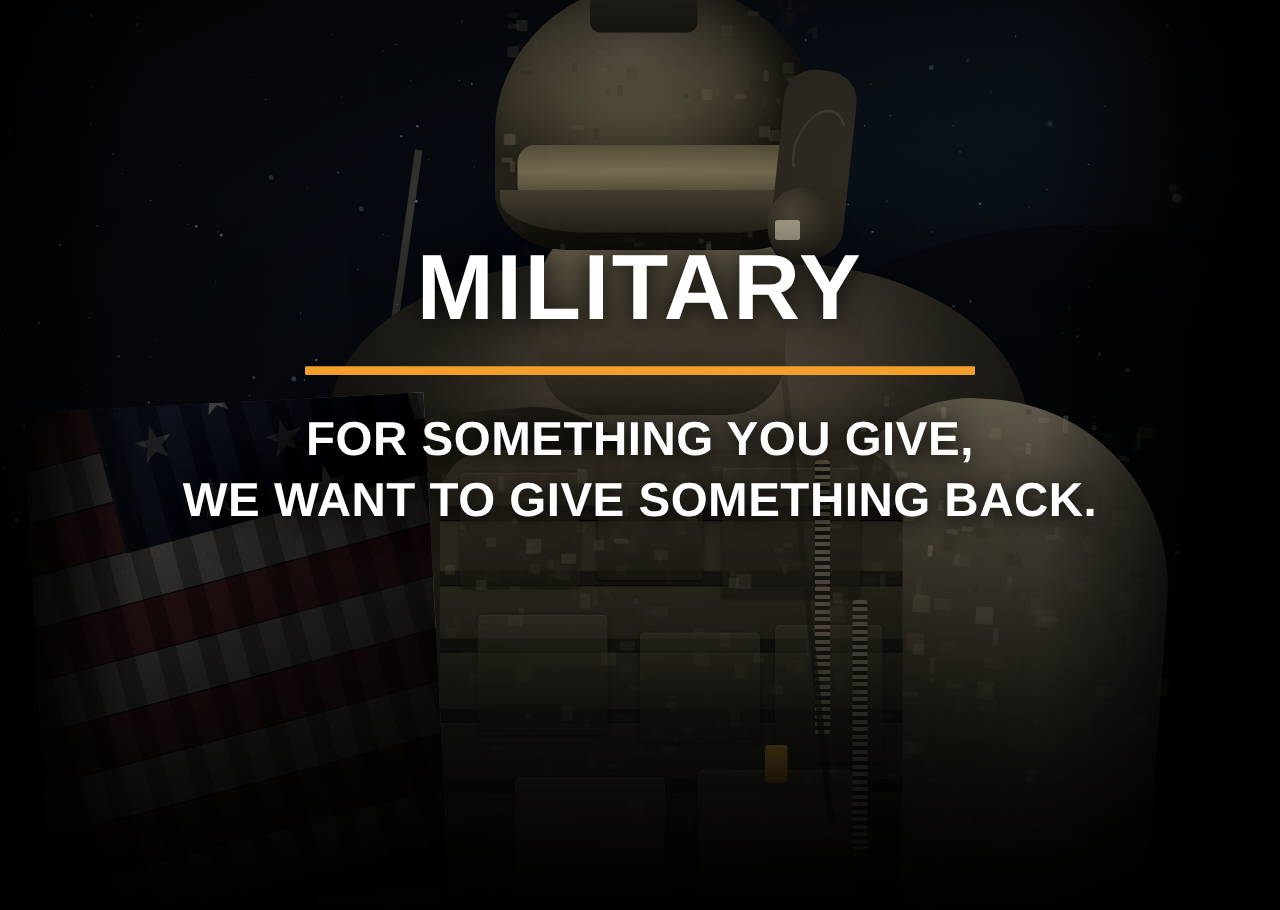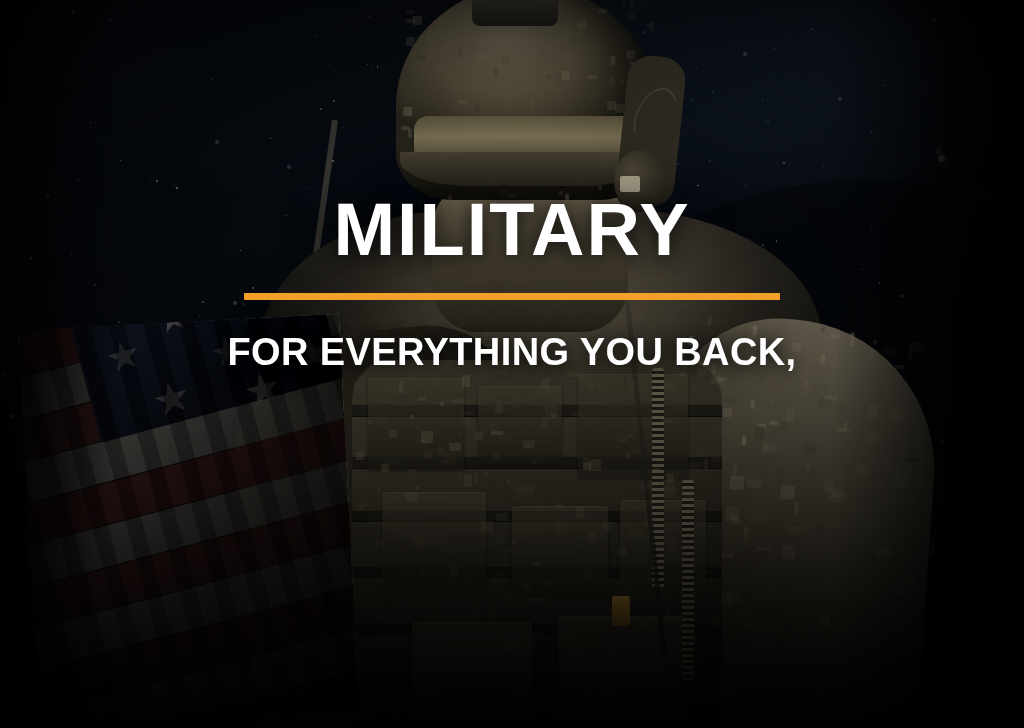--- a/index.html
+++ b/index.html
@@ -1208,16 +1208,17 @@
   <div class="scrim"></div>
   <div class="edge-dark-l"></div>
   <div class="edge-dark-r"></div>
   <div class="vignette"></div>
 
   <div class="content">
     <div class="headline headline-1">MILITARY</div>
 
     <div class="rule" id="rule" style="background: linear-gradient(90deg, rgb(242, 160, 42) 0%, rgb(242, 160, 42) 100%);"></div>
 
-    <div class="subline sub-1">FOR EVERYTHING YOU BACK,</div>
+    <div class="subline sub-1">FOR SOMETHING YOU GIVE,</div>
+    <div class="subline sub-2">WE WANT TO GIVE SOMETHING BACK.</div>
   </div>
 
 </div>
 
 </body></html>

